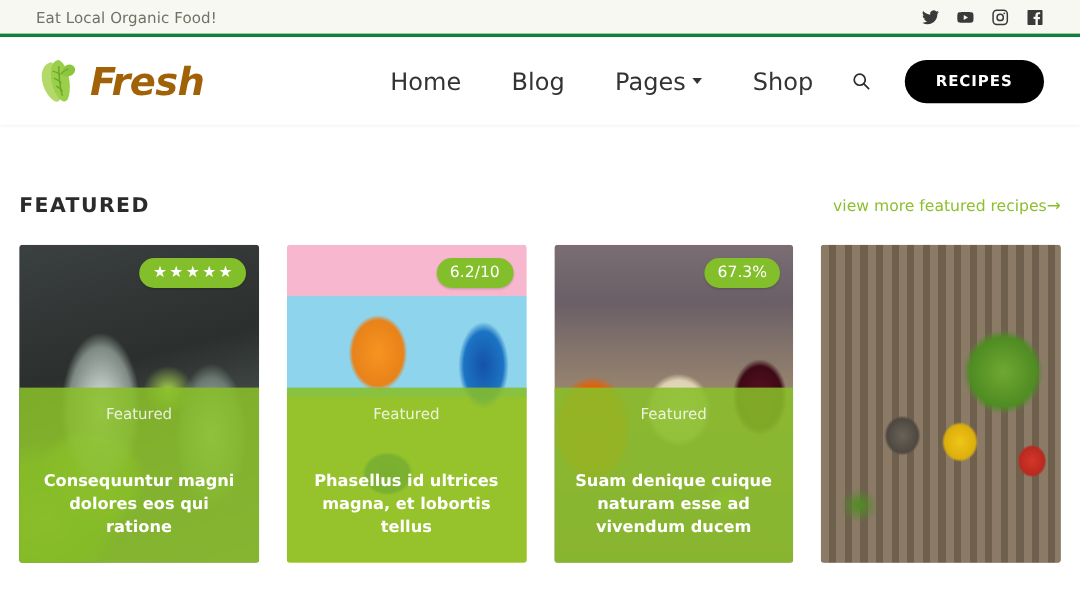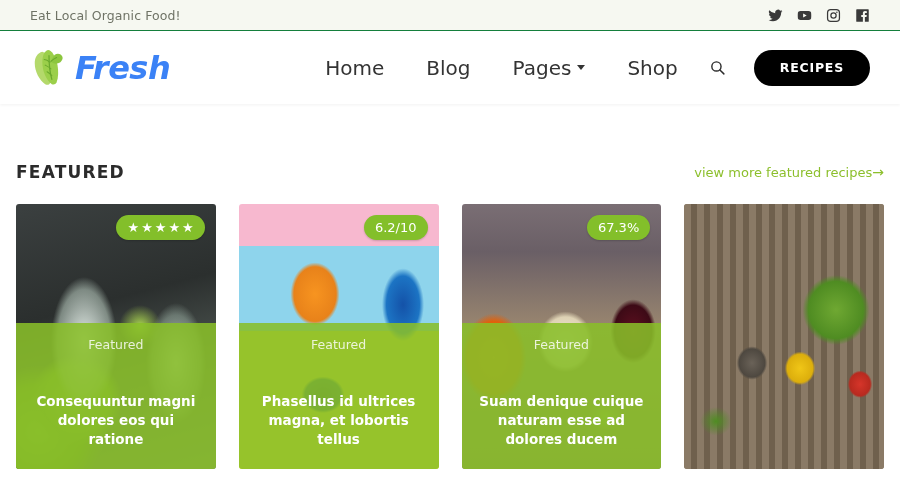--- a/index.html
+++ b/index.html
@@ -14,21 +14,21 @@
     font-family: "DejaVu Sans", "Liberation Sans", sans-serif;
     background: #ffffff;
     color: #333333;
     -webkit-font-smoothing: antialiased;
   }
 
   
   .topbar {
     height: 31px;
     background: #f6f8f1;
-    border-bottom: 1px solid #15803d;
+    border-bottom: 3px solid #15803d;
     display: flex;
     align-items: center;
     padding: 0 30px;
     position: relative;
   }
   .topbar-tagline {
     font-size: 12.5px;
     color: #6f7366;
     letter-spacing: 0.1px;
   }
@@ -65,21 +65,21 @@
     align-items: center;
     gap: 7px;
     cursor: pointer;
   }
   .brand-logo { width: 38px; height: 40px; display: block; }
   .brand-name {
     font-family: "DejaVu Sans", "Liberation Sans", sans-serif;
     font-size: 32px;
     font-weight: bold;
     font-style: italic;
-    color: #3b82f6;
+    color: #a16207;
     letter-spacing: -0.5px;
   }
 
   .nav {
     margin-left: auto;
     display: flex;
     align-items: center;
     gap: 0;
   }
   .nav-item {
@@ -353,21 +353,21 @@
         <div class="card-category">Featured</div>
         <div class="card-title">Phasellus id ultrices magna, et lobortis tellus</div>
       </div>
     </div>
 
     <div class="card">
       <div class="card-photo photo-market"></div>
       <div class="card-badge">67.3%</div>
       <div class="card-overlay">
         <div class="card-category">Featured</div>
-        <div class="card-title">Suam denique cuique naturam esse ad dolores ducem</div>
+        <div class="card-title">Suam denique cuique naturam esse ad vivendum ducem</div>
       </div>
     </div>
 
     <div class="card">
       <div class="card-photo photo-basket"></div>
     </div>
 
   </div>
 </div>
 

